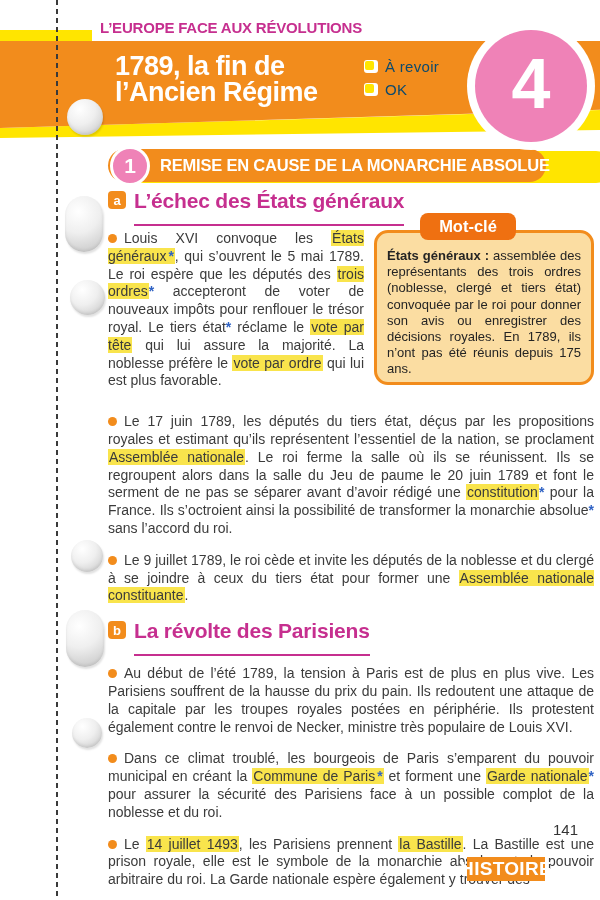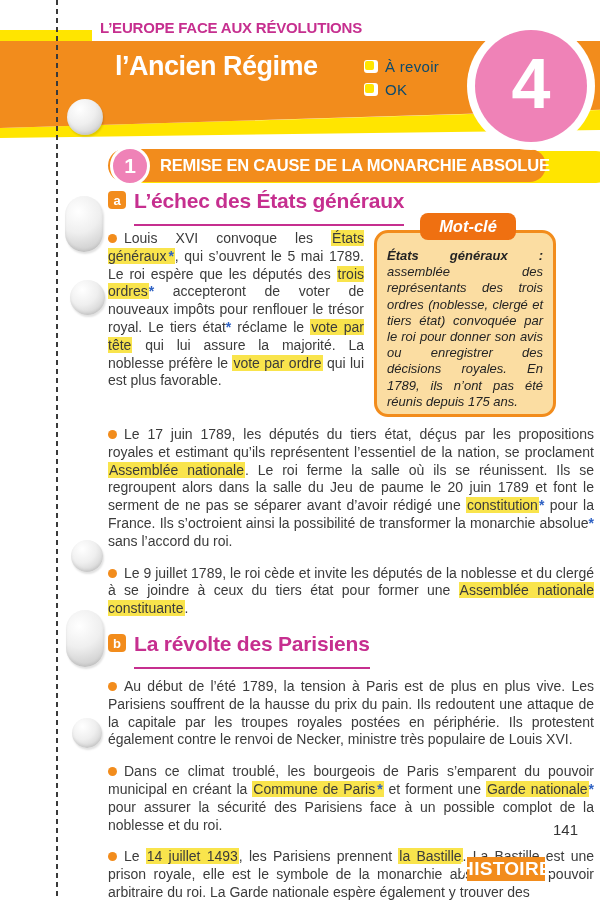--- a/index.html
+++ b/index.html
@@ -97,21 +97,21 @@
   }
   .para .bullet{
     display:inline-block;width:9px;height:9px;border-radius:50%;
     background:var(--orange);margin-right:7px;
   }
   .hl{background:var(--highlight);padding:0 1px;}
   .ast{color:var(--asterisk-blue);font-weight:bold;}
   .cols{display:flex;margin-top:4px;align-items:flex-start;}
   .col-left{width:256px;flex:none;}
   .col-left .para{margin-top:0;}
-  .keyword{position:relative;margin-left:10px;width:182px;flex:none;font-style:italic;}
+  .keyword{position:relative;margin-left:10px;width:220px;flex:none;}
   .kw-header{
     position:absolute;top:-17px;left:46px;width:96px;height:27px;
     background:var(--orange-dark);border-radius:8px;color:#fff;font-weight:bold;font-size:16.5px;
     display:flex;align-items:center;justify-content:center;z-index:1;
   }
   .kw-box{
     background:var(--keyword-box-bg);border:3px solid var(--orange);border-radius:14px;
     padding:15px 10px 4px;font-size:13px;line-height:16.2px;text-align:justify;
     color:#242424;box-sizing:border-box;
   }
@@ -128,20 +128,21 @@
 <body>
 
 <div class="page">
 
   <div class="banner-yellow"></div>
   <div class="yellow-corner"></div>
   <div class="category-title">L’EUROPE FACE AUX RÉVOLUTIONS</div>
 
   <div class="banner">
     <div class="banner-title">
+      <div>1789, la fin de</div>
       <div>l’Ancien Régime</div>
     </div>
     <div class="checkbox-group">
       <div class="checkbox-row">
         <span class="checkbox"></span>
         <span class="checkbox-label">À revoir</span>
       </div>
       <div class="checkbox-row">
         <span class="checkbox"></span>
         <span class="checkbox-label">OK</span>

